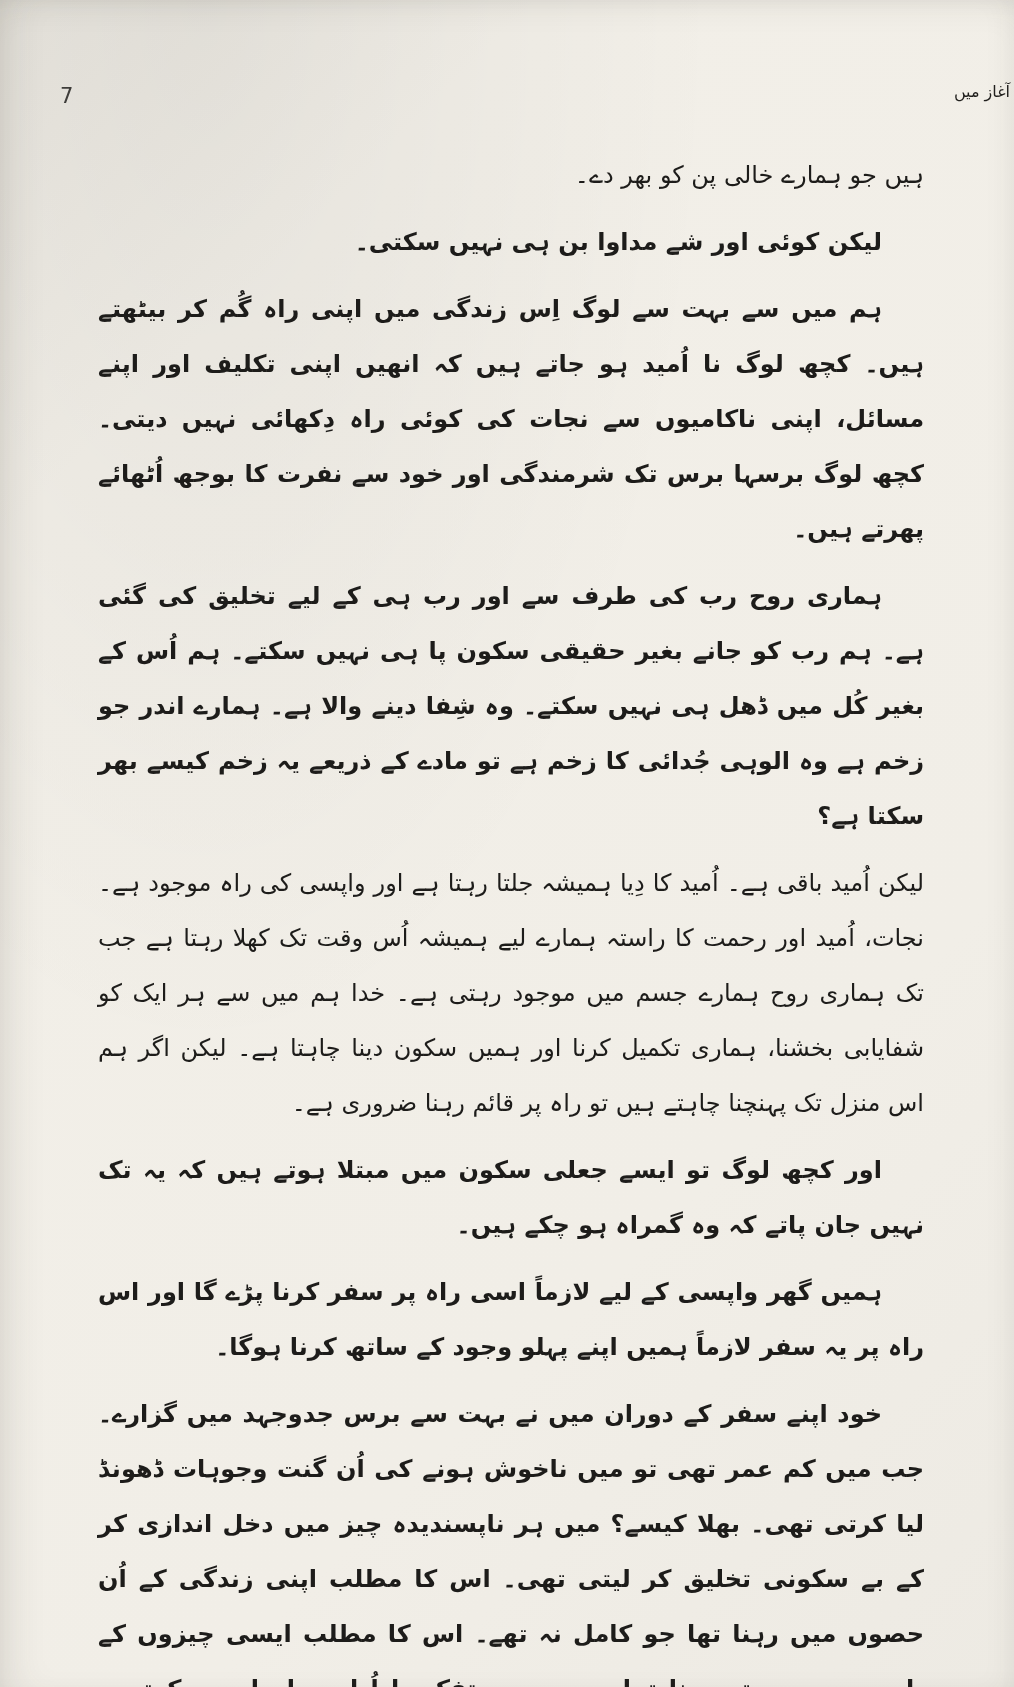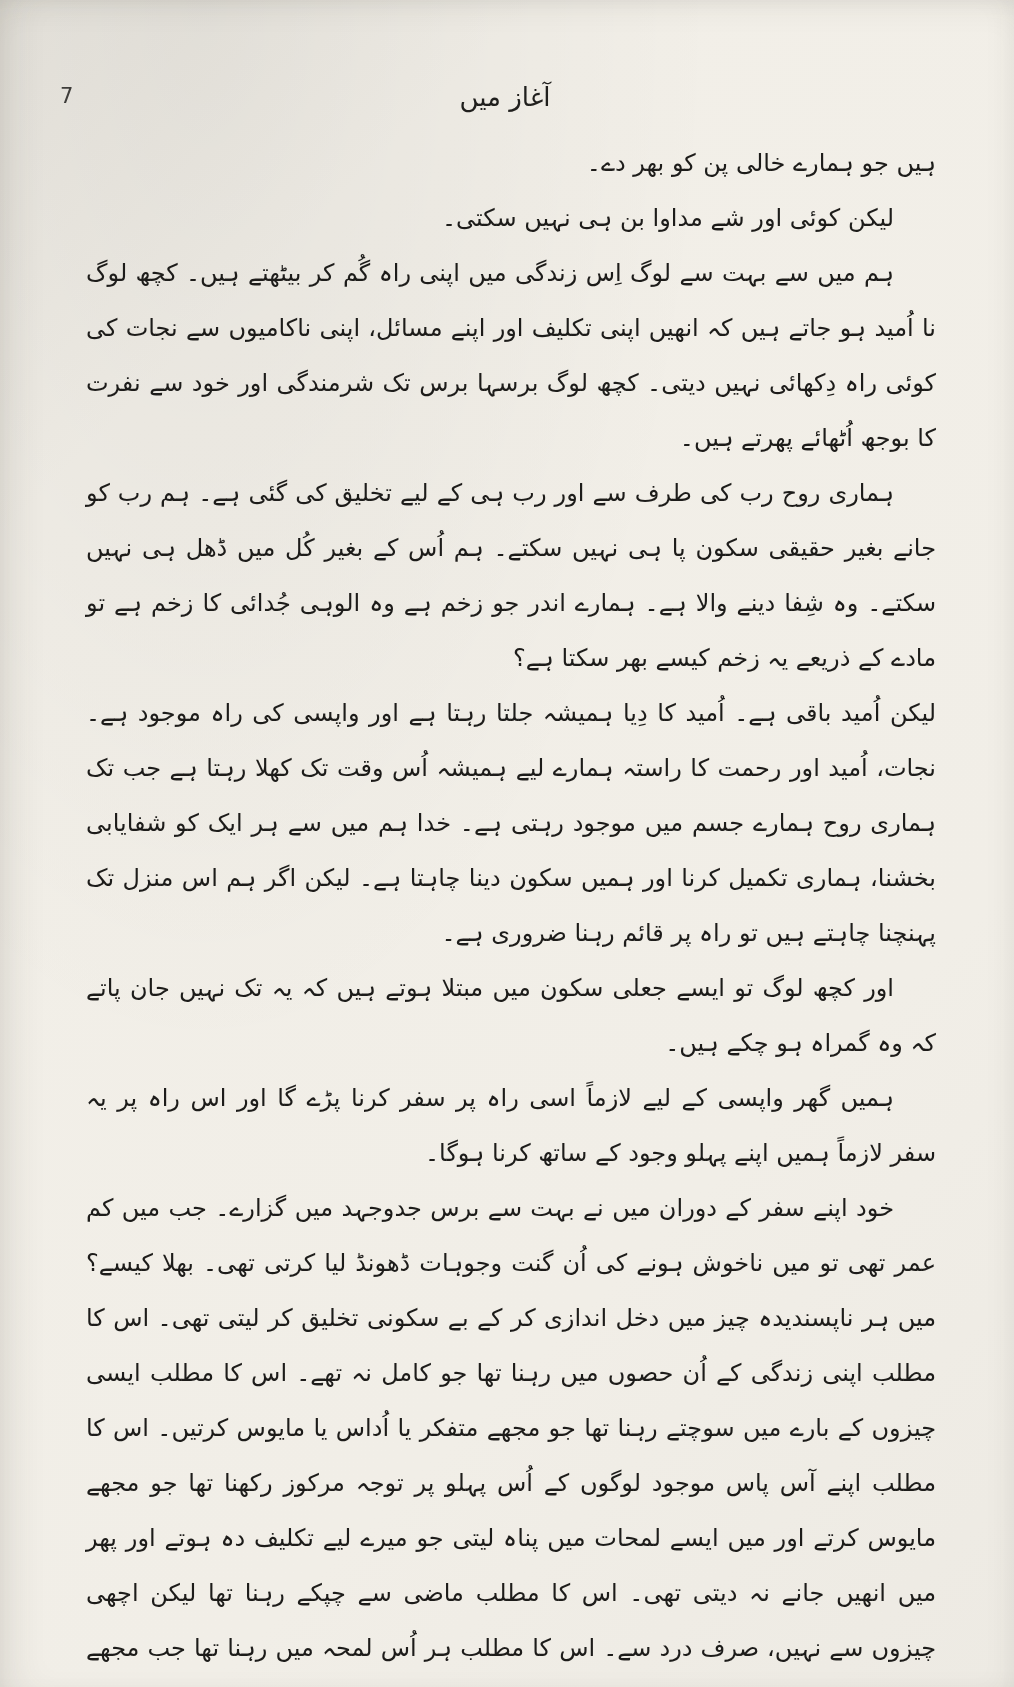--- a/index.html
+++ b/index.html
@@ -27,42 +27,42 @@
     left: 60px;
     font-size: 21px;
     letter-spacing: 1px;
     color: #3e3d3a;
   }
   .running-head {
     position: absolute;
     top: 82px;
     left: 0;
     right: 4px;
-    text-align: center;
     direction: rtl;
-    font-size: 26px;
+    font-size: 16px;
     color: #201f1d;
   }
   .text-block {
     position: absolute;
     top: 136px;
     right: 78px;
     left: 86px;
     direction: rtl;
     text-align: justify;
     font-size: 24px;
     line-height: 55px;
     color: #1d1c1a;
   }
   .para {
-    margin: 0;
+    margin: 12px;
     padding: 0;
   }
   .para.indent {
     text-indent: 42px;
+    font-weight: bold;
   }
 </style>
 </head>
 <body>
 
 <div class="page">
 
   <div class="folio">7</div>
 
   <div class="running-head">آغاز میں</div>

